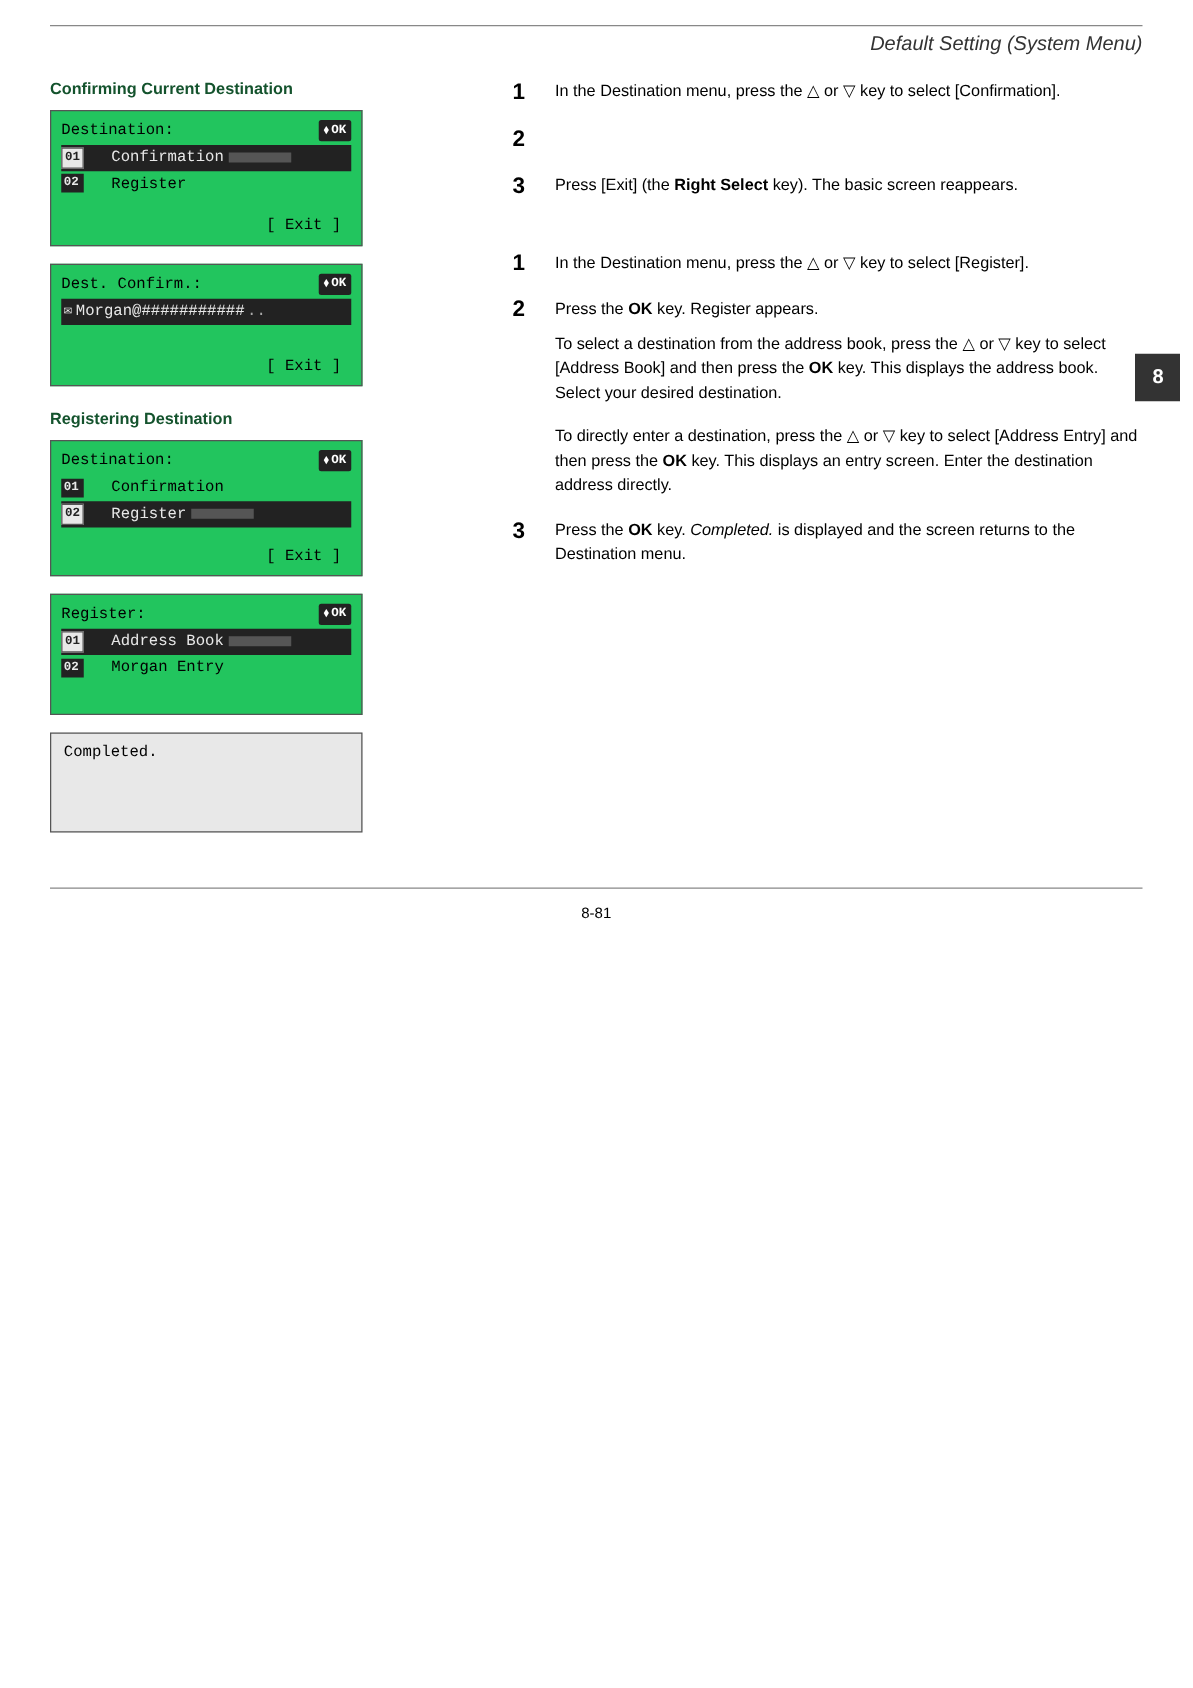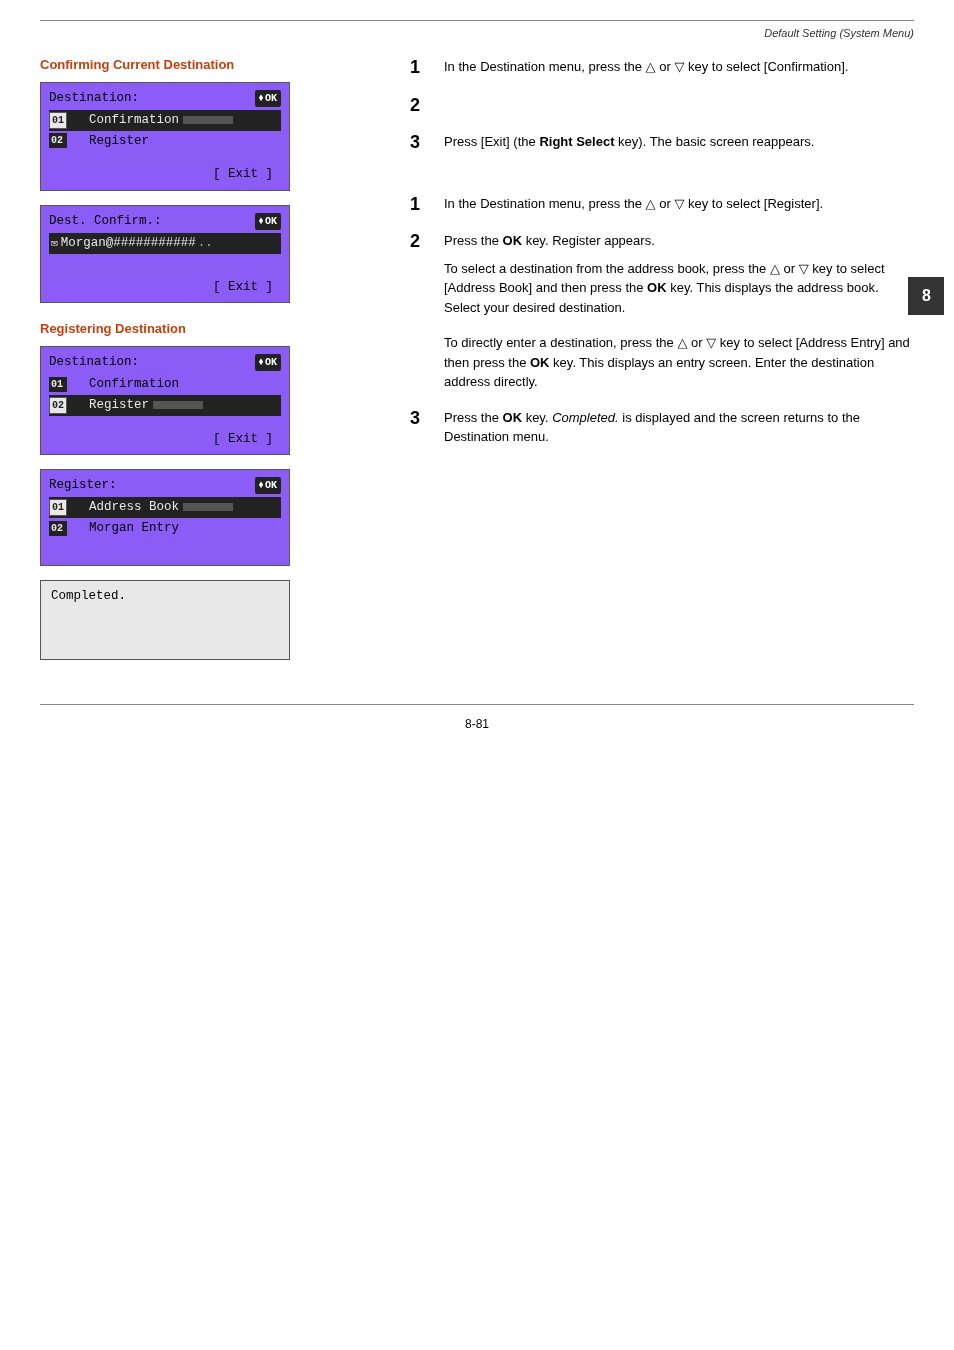--- a/index.html
+++ b/index.html
@@ -12,45 +12,45 @@
       min-height: 1350px;
       padding: 20px 40px 40px 40px;
     }
     .top-rule {
       border-top: 1px solid #888;
       margin-bottom: 6px;
     }
     .header-right {
       text-align: right;
       font-style: italic;
-      font-size: 11px;
+      font-size: 16px;
       color: #333;
       margin-bottom: 18px;
     }
     .page-layout {
       display: flex;
       gap: 30px;
     }
     .left-col {
       width: 340px;
       flex-shrink: 0;
     }
     .right-col {
       flex: 1;
     }
     .section-title {
-      color: #c2410c;
+      color: #14532d;
       font-weight: bold;
       font-size: 13px;
       margin-bottom: 10px;
     }
     
     .lcd-screen {
       border: 1.5px solid #555;
-      background: #8b5cf6;
+      background: #22c55e;
       font-family: 'Courier New', monospace;
       font-size: 12.5px;
       padding: 6px 8px;
       margin-bottom: 14px;
       width: 250px;
       line-height: 1.5;
     }
     .lcd-screen .lcd-title-row {
       display: flex;
       justify-content: space-between;

